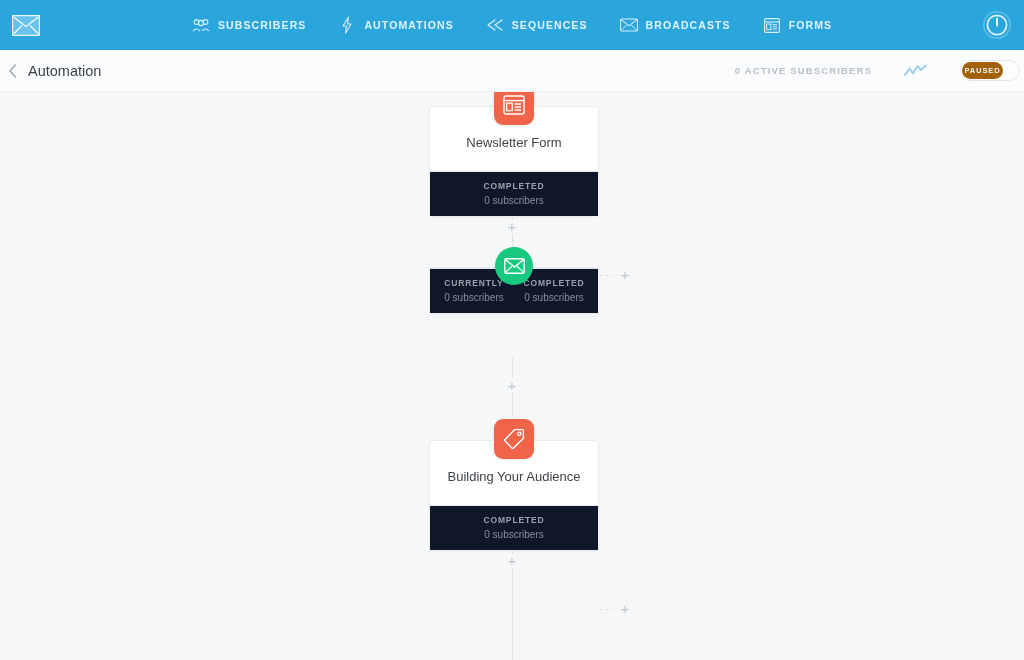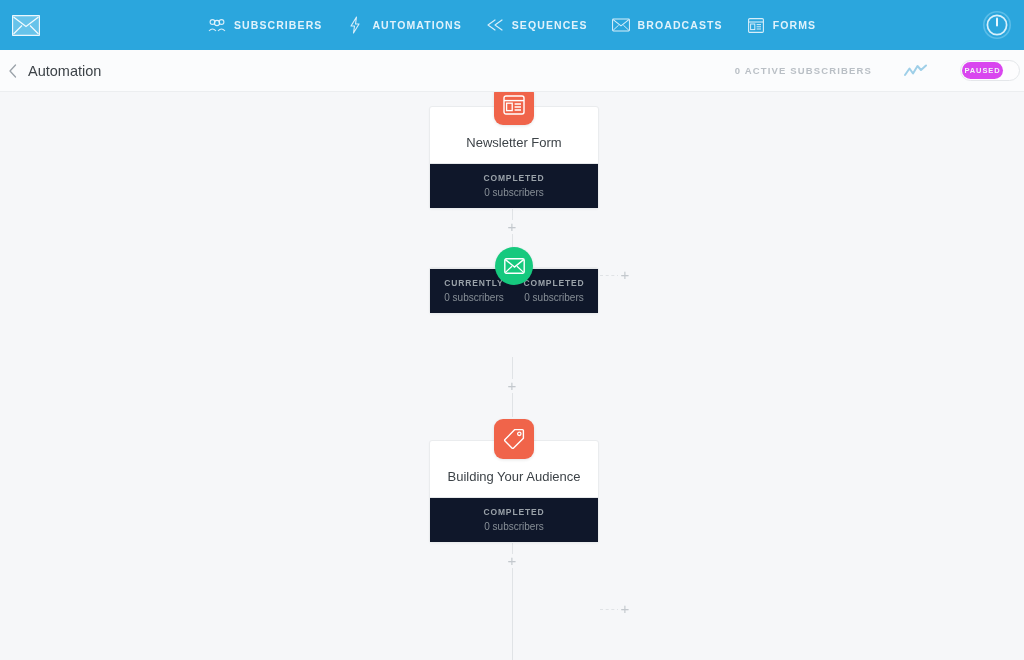--- a/index.html
+++ b/index.html
@@ -28,21 +28,21 @@
     width: 28px;
     height: 28px;
     display: flex;
     align-items: center;
     justify-content: center;
   }
   .nav-items {
     margin: 0 auto;
     display: flex;
     align-items: center;
-    gap: 24px;
+    gap: 32px;
   }
   .nav-item {
     display: flex;
     align-items: center;
     gap: 8px;
     color: #e9f6fd;
     font-size: 10.5px;
     letter-spacing: 1.1px;
     font-weight: bold;
     text-transform: uppercase;
@@ -113,21 +113,21 @@
     border: 1px solid #e4e7ea;
     cursor: pointer;
   }
   .toggle-knob {
     position: absolute;
     left: 1px;
     top: 1px;
     height: 17px;
     width: 41px;
     border-radius: 9px;
-    background: #d946ef;
+    background: #a16207;
     color: #f2f4f6;
     font-size: 7.5px;
     font-weight: bold;
     letter-spacing: .9px;
     display: flex;
     align-items: center;
     justify-content: center;
   }
 
   
@@ -175,21 +175,21 @@
     box-shadow: 0 1px 3px rgba(40,50,60,0.12);
   }
   .badge-circle {
     width: 38px; height: 38px;
     border-radius: 50%;
     background: #16c97e;
     display: flex; align-items: center; justify-content: center;
     box-shadow: 0 1px 3px rgba(40,50,60,0.12);
   }
   .node-title {
-    padding: 28px 8px 12px;
+    padding: 28px 8px 20px;
     text-align: center;
     font-size: 13px;
     color: #3d4348;
     line-height: 1.2;
     white-space: nowrap;
   }
   .node-stats {
     display: flex;
     background: #0f172a;
     border-top: 1px solid #e6e8ea;

